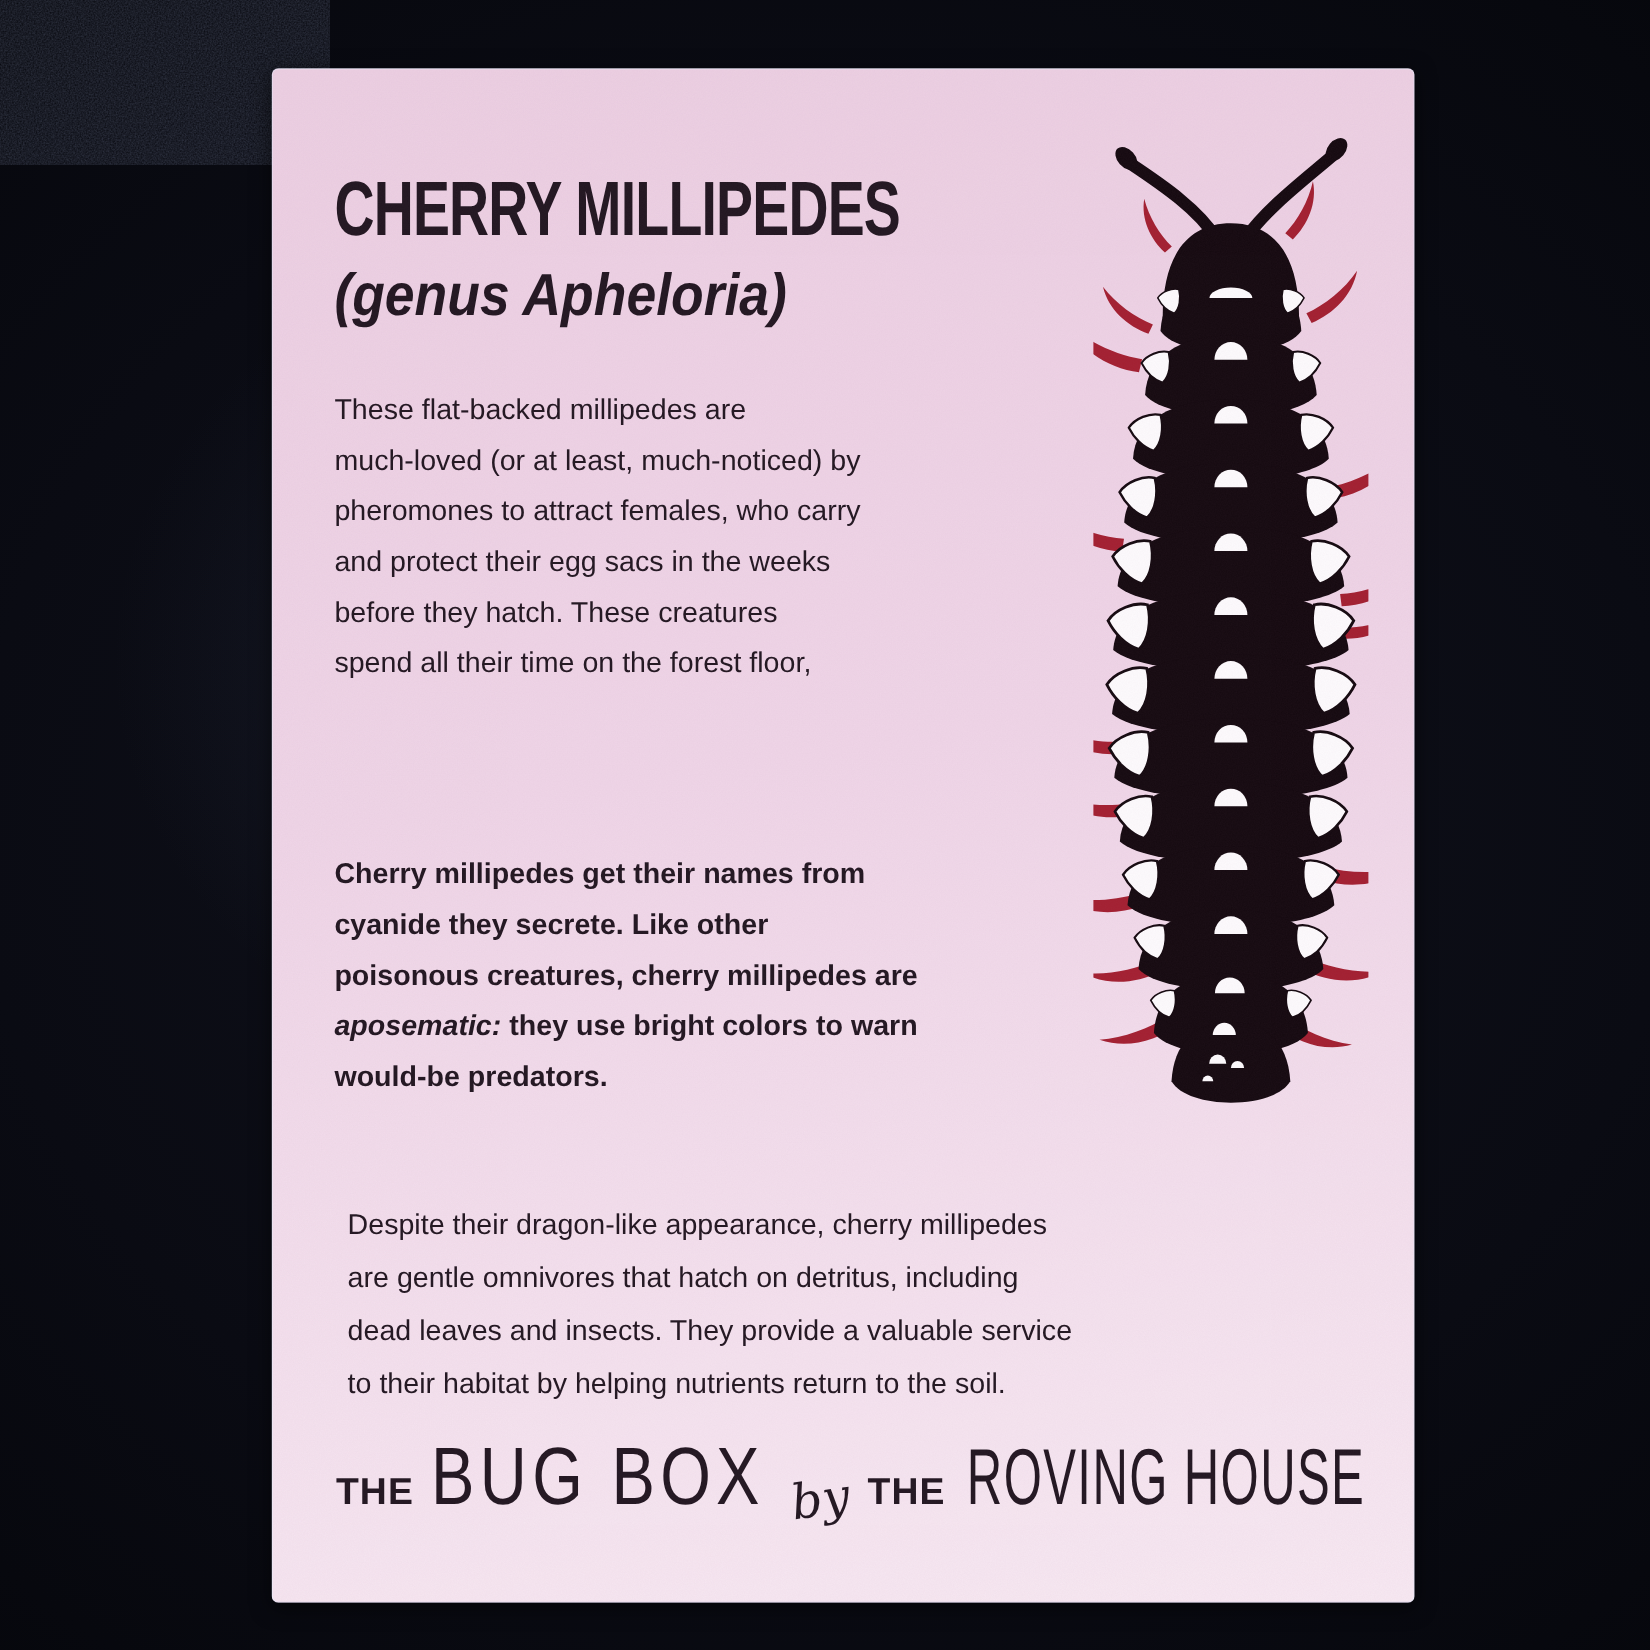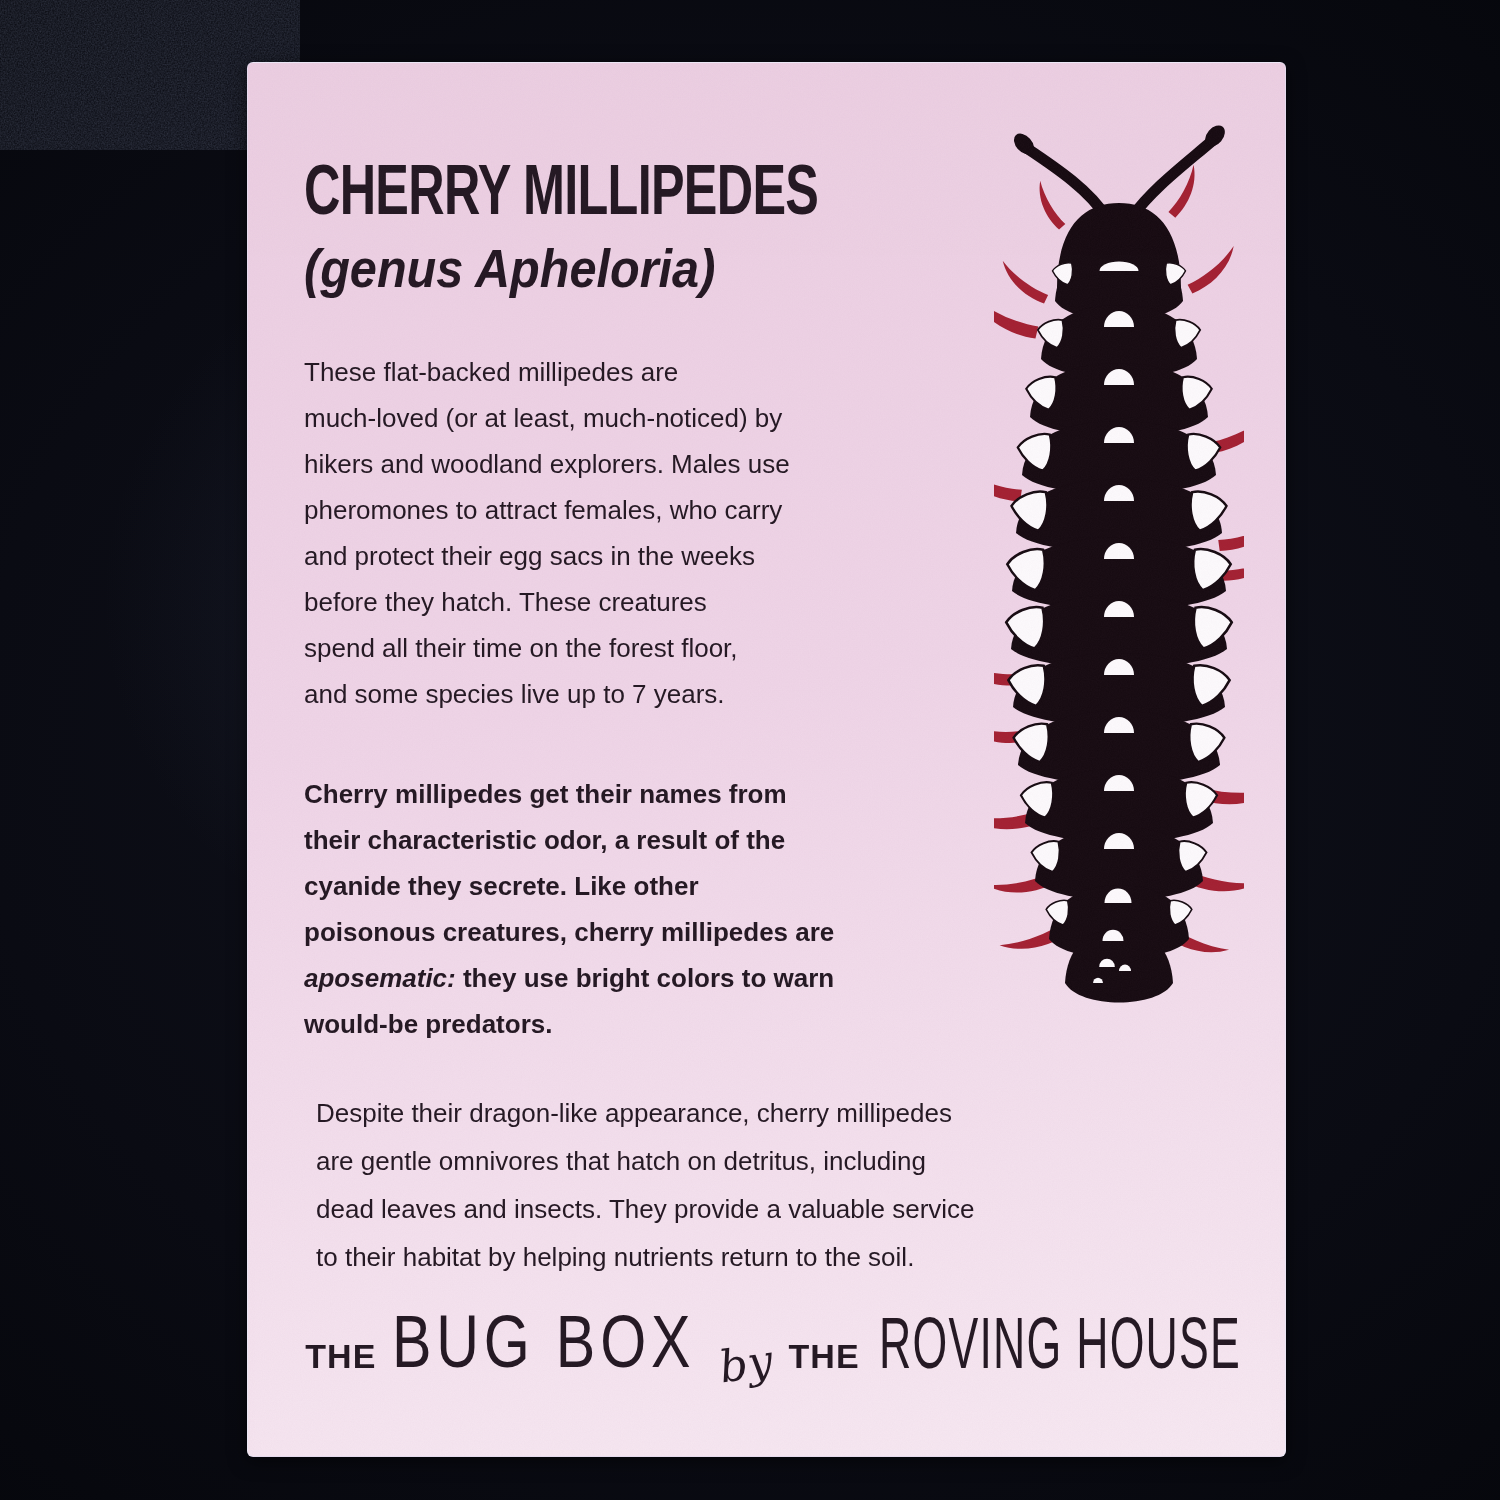--- a/index.html
+++ b/index.html
@@ -89,31 +89,28 @@
 </div>
 
 <div class="card">
 
   <div class="page-title">CHERRY MILLIPEDES</div>
   <div class="subtitle">(genus Apheloria)</div>
 
   <div class="para" id="para1">
     <div class="line">These flat-backed millipedes are</div>
     <div class="line">much-loved (or at least, much-noticed) by</div>
-    <div class="line">hikers and woodland explorers. Males use</div>
     <div class="line">pheromones to attract females, who carry</div>
     <div class="line">and protect their egg sacs in the weeks</div>
     <div class="line">before they hatch. These creatures</div>
     <div class="line">spend all their time on the forest floor,</div>
-    <div class="line">and some species live up to 7 years.</div>
   </div>
 
   <div class="para" id="para2">
     <div class="line">Cherry millipedes get their names from</div>
-    <div class="line">their characteristic odor, a result of the</div>
     <div class="line">cyanide they secrete. Like other</div>
     <div class="line">poisonous creatures, cherry millipedes are</div>
     <div class="line"><span class="it">aposematic:</span><span> they use bright colors to warn</span></div>
     <div class="line">would-be predators.</div>
   </div>
 
   <div class="para" id="para3">
     <div class="line">Despite their dragon-like appearance, cherry millipedes</div>
     <div class="line">are gentle omnivores that hatch on detritus, including</div>
     <div class="line">dead leaves and insects. They provide a valuable service</div>

